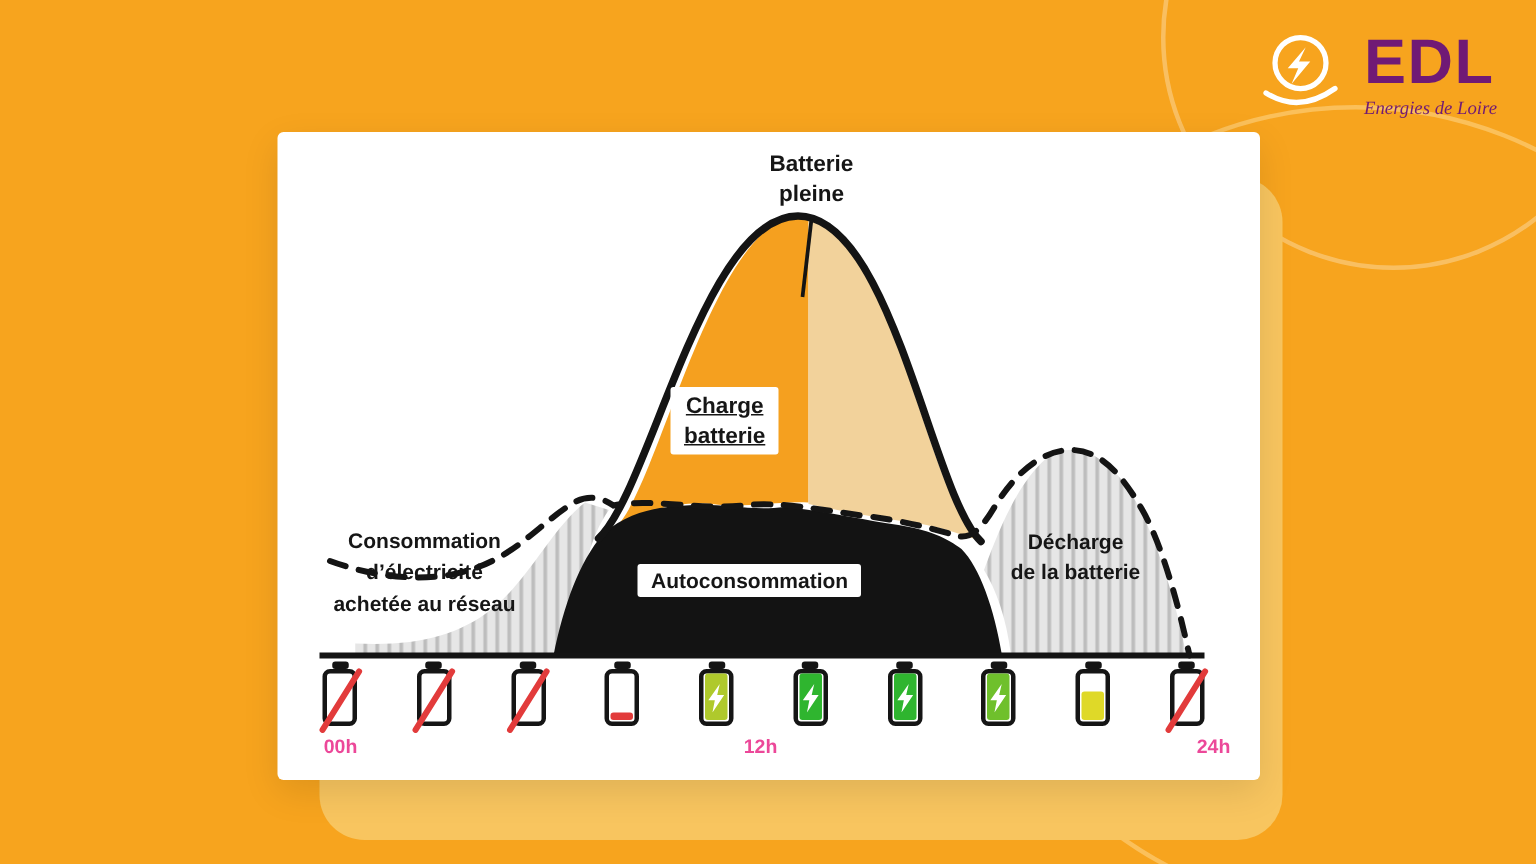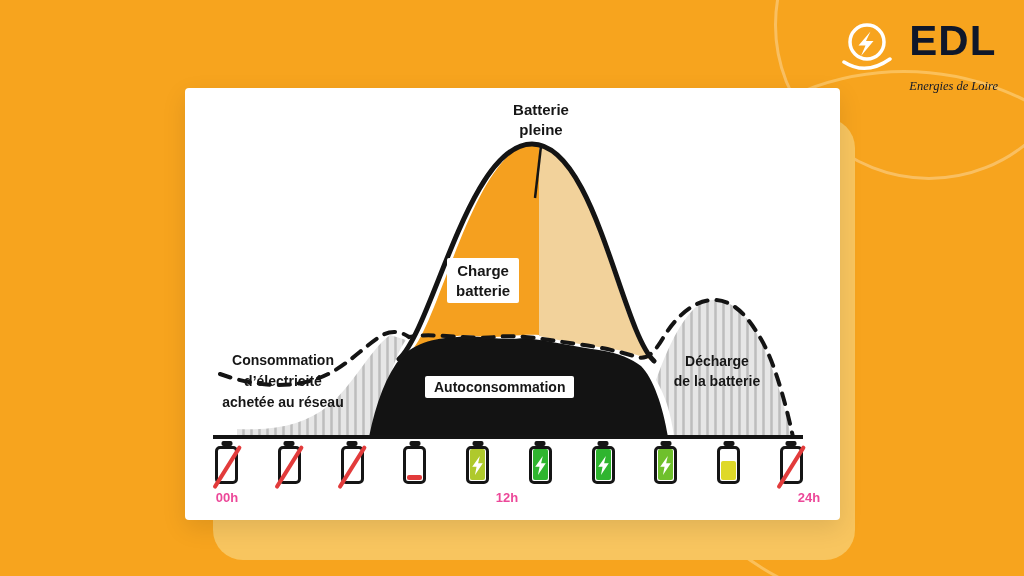--- a/index.html
+++ b/index.html
@@ -10,40 +10,40 @@
     font-family:"Liberation Sans","DejaVu Sans",sans-serif;
   }
   
   .ring-a { position:absolute; right:-60px; top:-130px; width:310px; height:310px;
             border:3px solid rgba(255,255,255,0.30); border-radius:50%; z-index:0; }
   .ring-b { position:absolute; right:-150px; top:70px; width:540px; height:540px;
             border:3px solid rgba(255,226,164,0.45); border-radius:50%; z-index:0; }
 
   
   .logo { position:absolute; top:20px; right:26px; display:flex; align-items:flex-start;
-          gap:8px; color:#0f172a; z-index:3;text-align:right; }
+          gap:8px; color:#701a75; z-index:3;text-align:right; }
   .logo-text { display:flex; flex-direction:column; align-items:flex-start; }
   .logo-name { font-size:42px; font-weight:800; letter-spacing:1px; line-height:1; }
   .logo-tagline { font-family:"Liberation Serif","DejaVu Serif",serif; font-style:italic;
-                  font-size:12.5px; margin-top:17px; }
+                  font-size:12.5px; margin-top:3px; }
 
   
   .back-card { position:absolute; left:213px; top:118px; width:642px; height:442px;
                background:#F8C55F; border-radius:30px; z-index:1; }
   .card { position:absolute; left:185px; top:88px; width:655px; height:432px;
           background:#ffffff; border-radius:4px; box-shadow:0 8px 24px rgba(0,0,0,0.10);
           z-index:2; overflow:hidden; }
   .chart-svg { position:absolute; inset:0; z-index:1; }
 
   
   .lbl { position:absolute; font-weight:800; color:#161616; white-space:pre-line;
          text-align:center; z-index:2; }
   .box { background:#ffffff; padding:3px 9px; border-radius:2px; }
   .lbl-battery-full { left:300px; top:12px; width:112px; font-size:15px; line-height:1.3; }
-  .lbl-charge   { left:262px; top:170px; font-size:15px; line-height:1.3; }
+  .lbl-charge   { left:262px; top:170px; font-size:15px; line-height:1.3;text-decoration:underline; }
   .lbl-surplus  { left:358px; top:170px; font-size:15px; line-height:1.3; }
   .lbl-auto     { left:240px; top:288px; font-size:14px; }
   .lbl-grid     { left:6px;  top:262px; width:184px; font-size:14px; line-height:1.5; }
   .lbl-discharge{ left:466px; top:264px; width:132px; font-size:14px; line-height:1.4; }
 
   
   .battery-row { position:absolute; left:30px; top:358px; width:588px; display:flex;
                  justify-content:space-between; z-index:2; }
   .battery { position:relative; width:23px; height:38px; border:3px solid #151515;
              border-radius:5px; background:#fff; }

